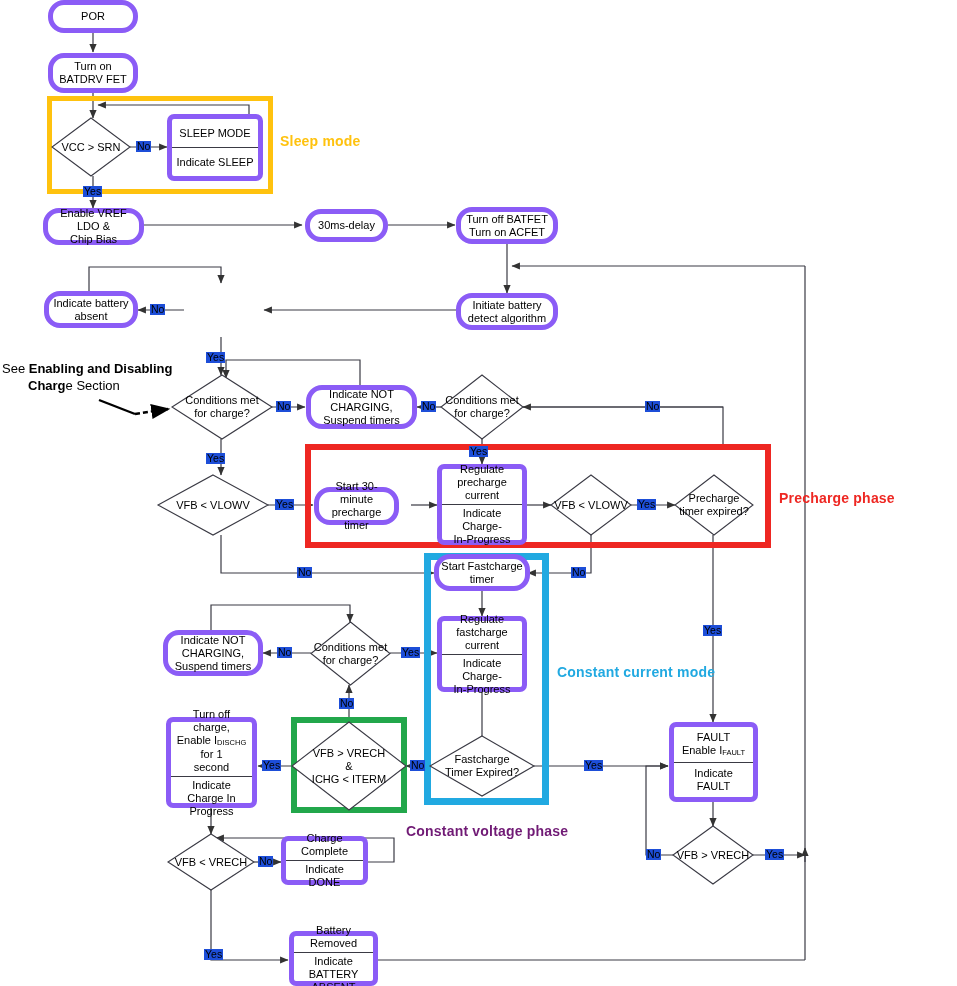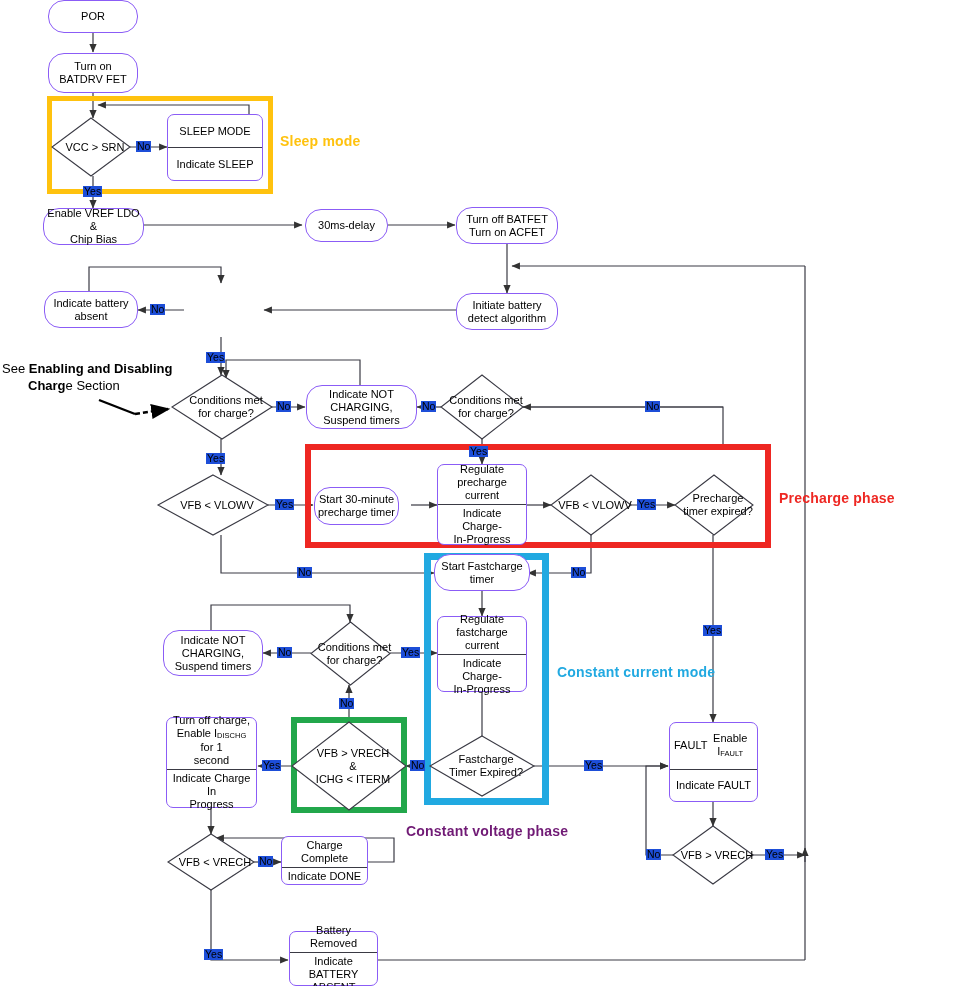--- a/index.html
+++ b/index.html
@@ -18,21 +18,21 @@
   #svg-layer{
     position:absolute;
     left:0; top:0;
     width:957px; height:986px;
   }
   
   .node{
     position:absolute;
     box-sizing:border-box;
     background:#ffffff;
-    border:1px solid #8b5cf6;
+    border:5px solid #8b5cf6;
     display:flex;
     flex-direction:column;
     align-items:center;
     justify-content:center;
     text-align:center;
     font-size:11px;
     line-height:13px;
     color:#000;
     z-index:5;
   }
@@ -49,21 +49,20 @@
     padding:2px 4px;
     box-sizing:border-box;
   }
   .node .seg.top{ border-bottom:1px solid #3a3a44; }
   .node .inner{ padding:2px 5px; }
 
   
   .diamond{
     position:absolute;
     z-index:5;
-    padding-left:8px;
   }
   .diamond svg{ position:absolute; left:0; top:0; overflow:visible;}
   .diamond .dlabel{
     position:absolute;
     left:0; top:0;
     width:100%; height:100%;
     display:flex;
     flex-direction:column;
     align-items:center;
     justify-content:center;
@@ -427,21 +426,21 @@
       <span><span>Enable I</span><span class="sub">DISCHG</span><span> for 1</span></span>
       <span>second</span>
     </div>
     <div class="seg" style="flex-direction:column;">
       <span>Indicate Charge In</span>
       <span>Progress</span>
     </div>
   </div>
 
   <div class="node process split" style="left:669px;top:722px;width:89px;height:80px;">
-    <div class="seg top" style="flex-direction:row;">
+    <div class="seg top" style="flex-direction:column;">
       <span>FAULT</span>
       <span><span>Enable I</span><span class="sub">FAULT</span></span>
     </div>
     <div class="seg">Indicate FAULT</div>
   </div>
 
   <div class="diamond" style="left:673px;top:826px;width:80px;height:58px;">
     <svg width="80" height="58">
         <polygon points="40,0 80,29 40,58 0,29" fill="#fff" stroke="#3a3a44" stroke-width="1.1"></polygon>
       </svg>

